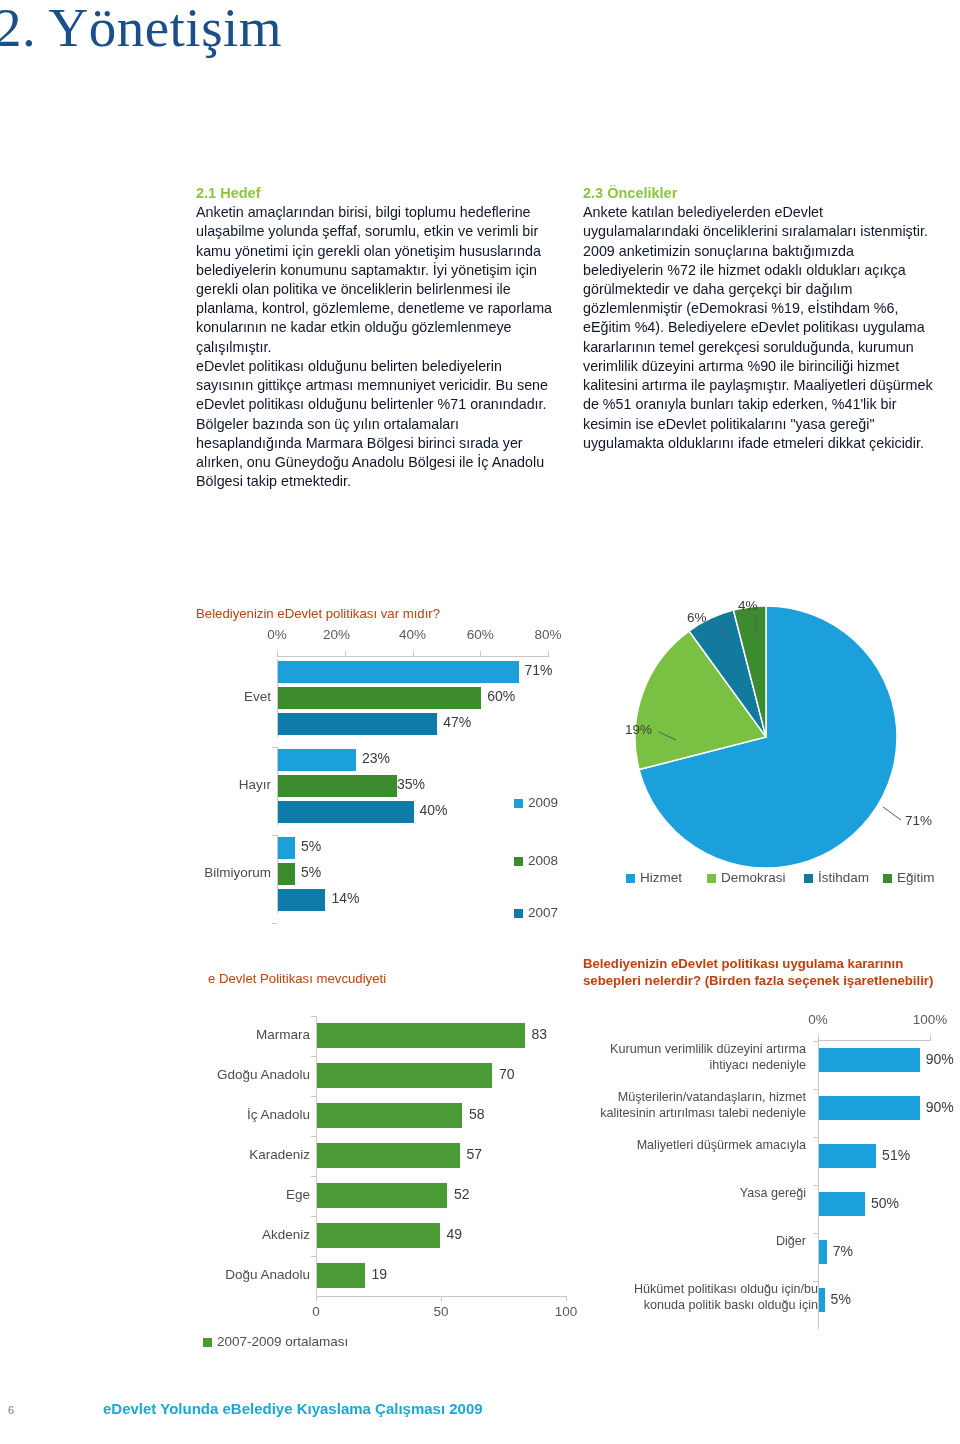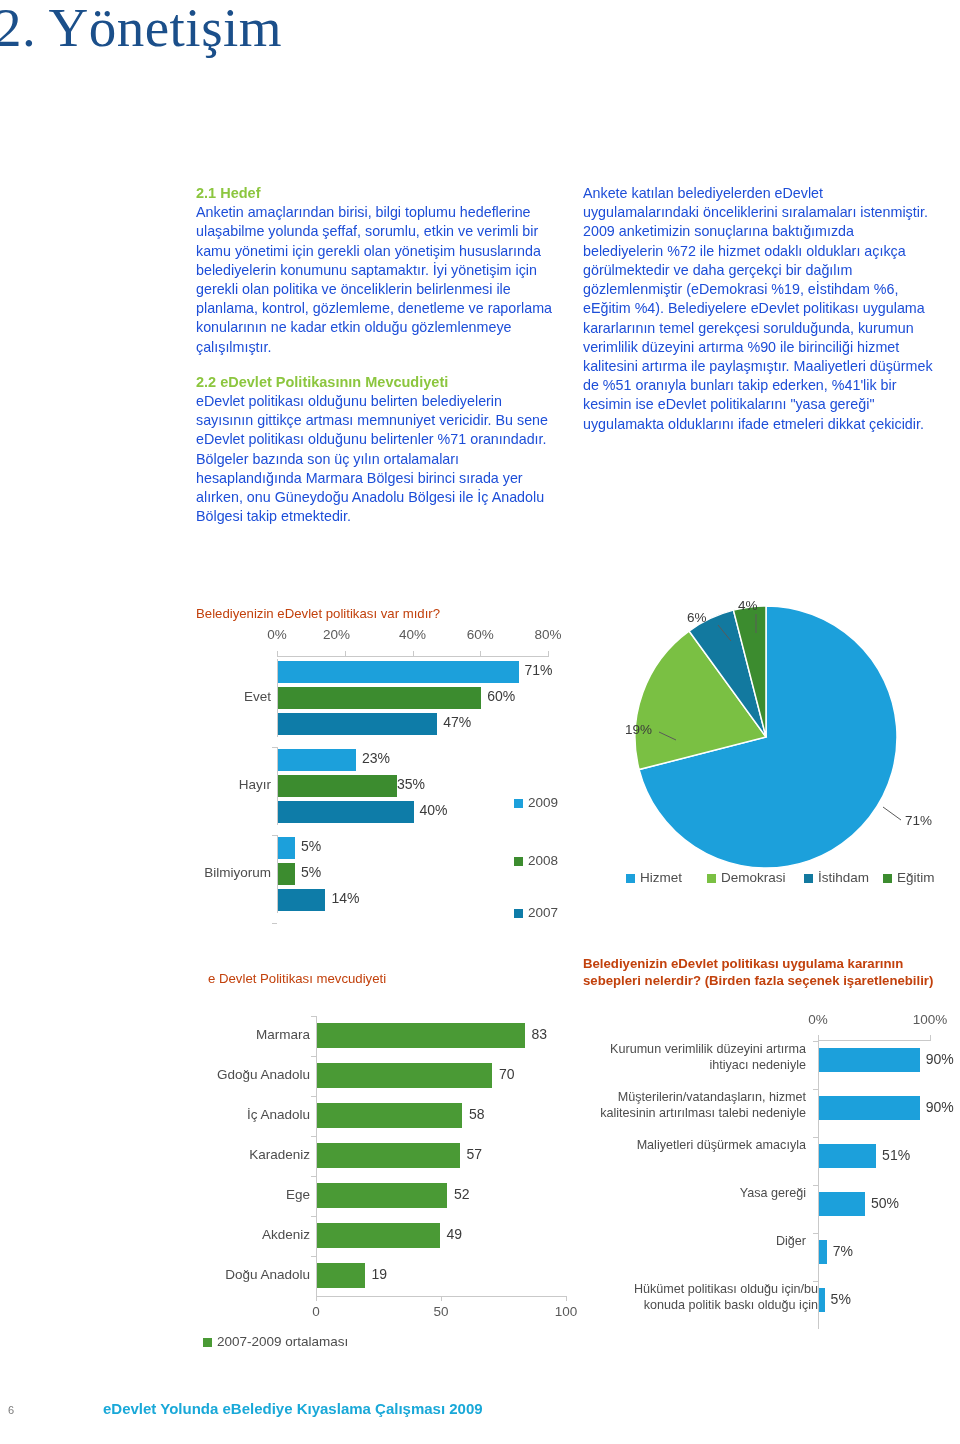--- a/index.html
+++ b/index.html
@@ -30,21 +30,21 @@
   h3.sec {
     font-size: 14.5px;
     font-weight: bold;
     color: #8cc63f;
     margin-bottom: 1px;
     line-height: 1.25;
   }
   p.body {
     font-size: 14.3px;
     line-height: 1.345;
-    color: #1d4ed8;
+    color: #0f172a;
     margin-bottom: 0;
   }
   p.bold-q {
     font-size: 13.2px;
     font-weight: bold;
     line-height: 1.3;
     color: #3b3b3b;
     margin-top: 22px;
   }
 
@@ -112,26 +112,26 @@
 </head>
 <body>
 
 <div class="page">
 
   <div class="chapter-title">2. Yönetişim</div>
 
   <div class="col-left">
     <h3 class="sec">2.1 Hedef</h3>
     <p class="body">Anketin amaçlarından birisi, bilgi toplumu hedeflerine ulaşabilme yolunda şeffaf, sorumlu, etkin ve verimli bir kamu yönetimi için gerekli olan yönetişim hususlarında belediyelerin konumunu saptamaktır. İyi yönetişim için gerekli olan politika ve önceliklerin belirlenmesi ile planlama, kontrol, gözlemleme, denetleme ve raporlama konularının ne kadar etkin olduğu gözlemlenmeye çalışılmıştır.</p>
-    <h3 class="sec" style="margin-top:16px">2.2 eDevlet Politikasının Mevcudiyeti</h3>
     <p class="body">eDevlet politikası olduğunu belirten belediyelerin sayısının gittikçe artması memnuniyet vericidir. Bu sene eDevlet politikası olduğunu belirtenler %71 oranındadır.</p>
     <p class="body">Bölgeler bazında son üç yılın ortalamaları hesaplandığında Marmara Bölgesi birinci sırada yer alırken, onu Güneydoğu Anadolu Bölgesi ile İç Anadolu Bölgesi takip etmektedir.</p>
   </div>
 
   <div class="col-right">
+    <h3 class="sec">2.3 Öncelikler</h3>
     <p class="body">Ankete katılan belediyelerden eDevlet uygulamalarındaki önceliklerini sıralamaları istenmiştir. 2009 anketimizin sonuçlarına baktığımızda belediyelerin %72 ile hizmet odaklı oldukları açıkça görülmektedir ve daha gerçekçi bir dağılım gözlemlenmiştir (eDemokrasi %19, eİstihdam %6, eEğitim %4). Belediyelere eDevlet politikası uygulama kararlarının temel gerekçesi sorulduğunda, kurumun verimlilik düzeyini artırma %90 ile birinciliği hizmet kalitesini artırma ile paylaşmıştır. Maaliyetleri düşürmek de %51 oranıyla bunları takip ederken, %41'lik bir kesimin ise eDevlet politikalarını "yasa gereği" uygulamakta olduklarını ifade etmeleri dikkat çekicidir.</p>
   </div>
 
   <div id="chart-policy">
     <div class="chart-title" style="position:absolute;left:0;top:0;">Belediyenizin eDevlet politikası var mıdır?</div>
     <div id="policy-plot">
         <div class="axlabel" style="left:62px;top:22px;width:38px;text-align:center;">0%</div>
         <div class="tick" style="left:81px;top:46px;height:5px;"></div>
         <div class="axlabel" style="left:127px;top:22px;width:38px;text-align:left;">20%</div>
         <div class="tick" style="left:148.75px;top:46px;height:5px;"></div>

